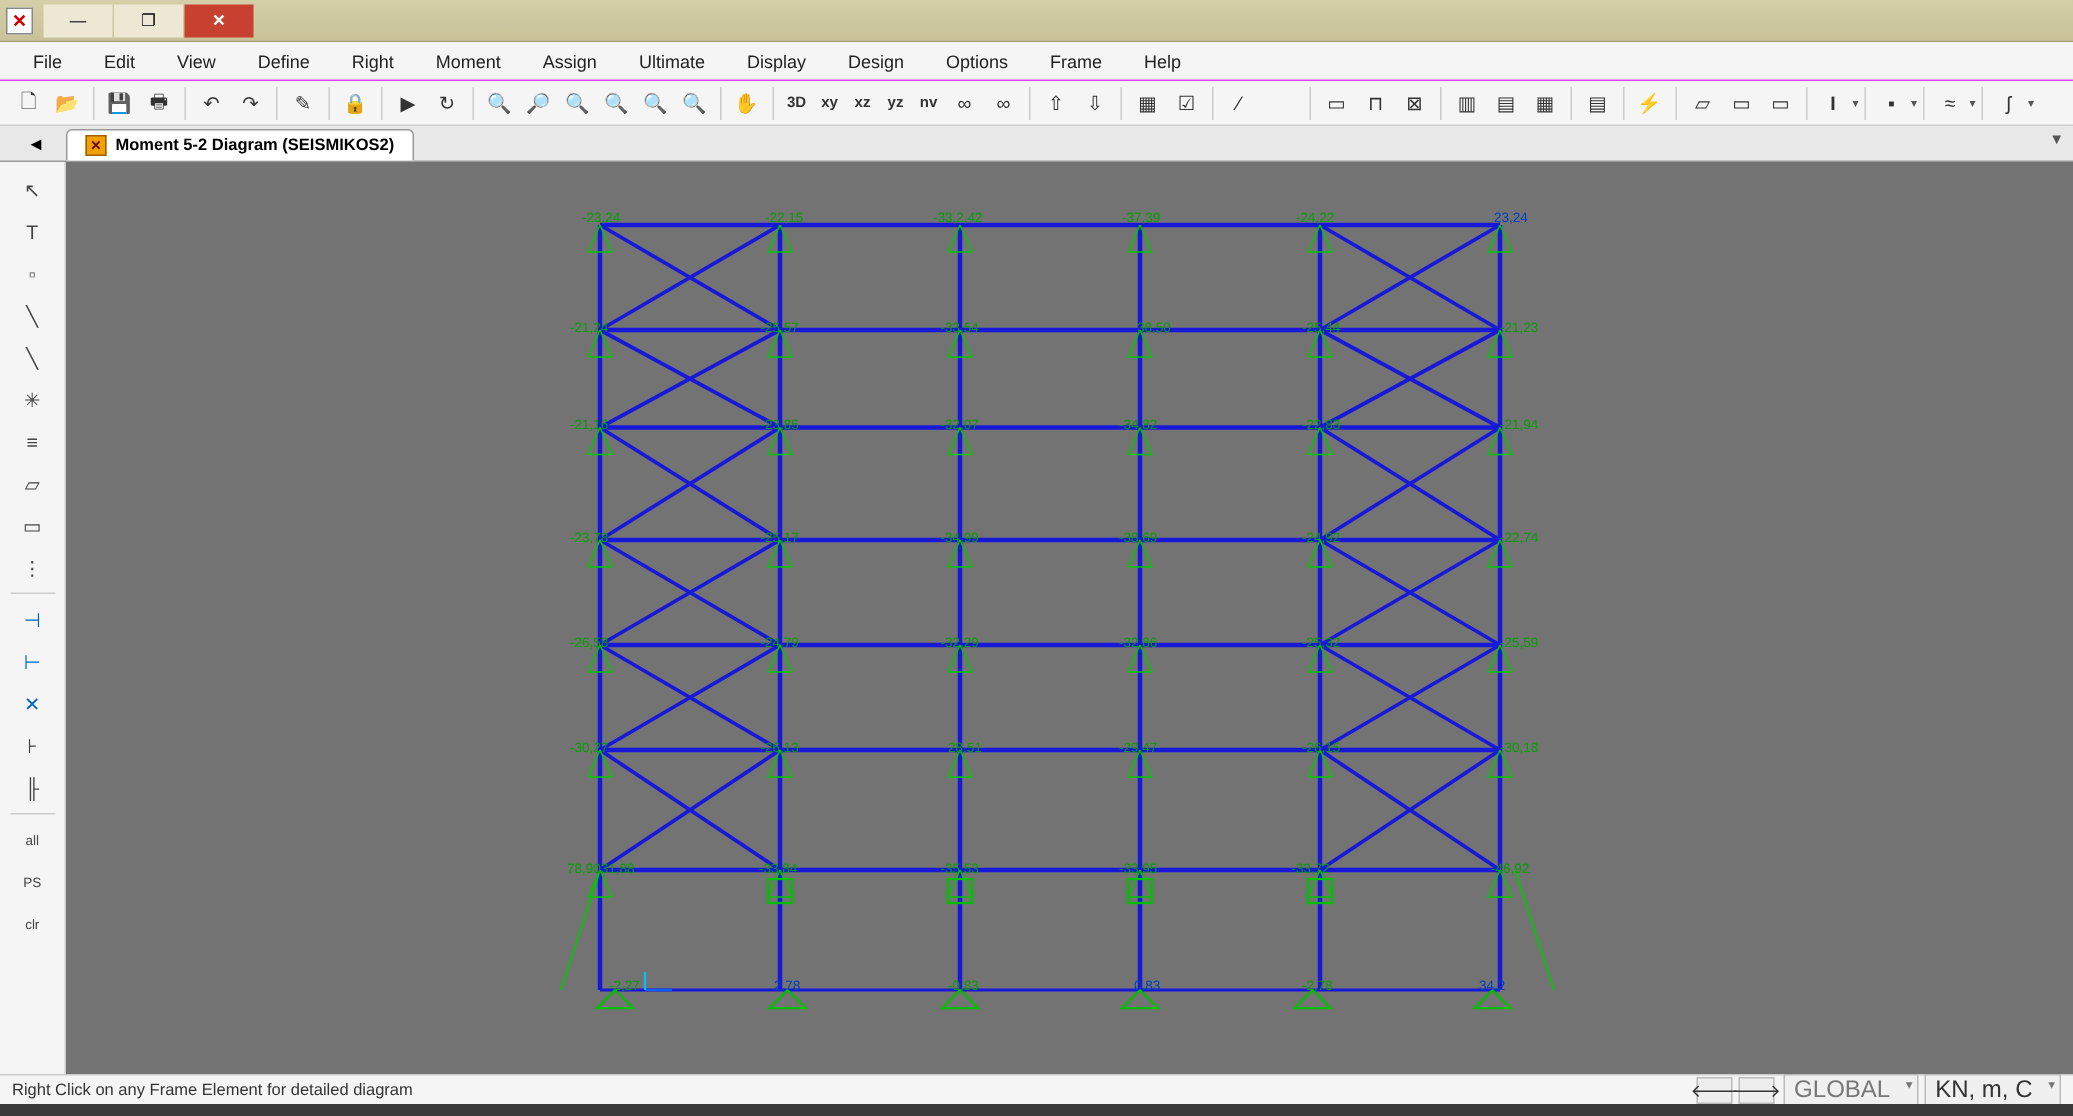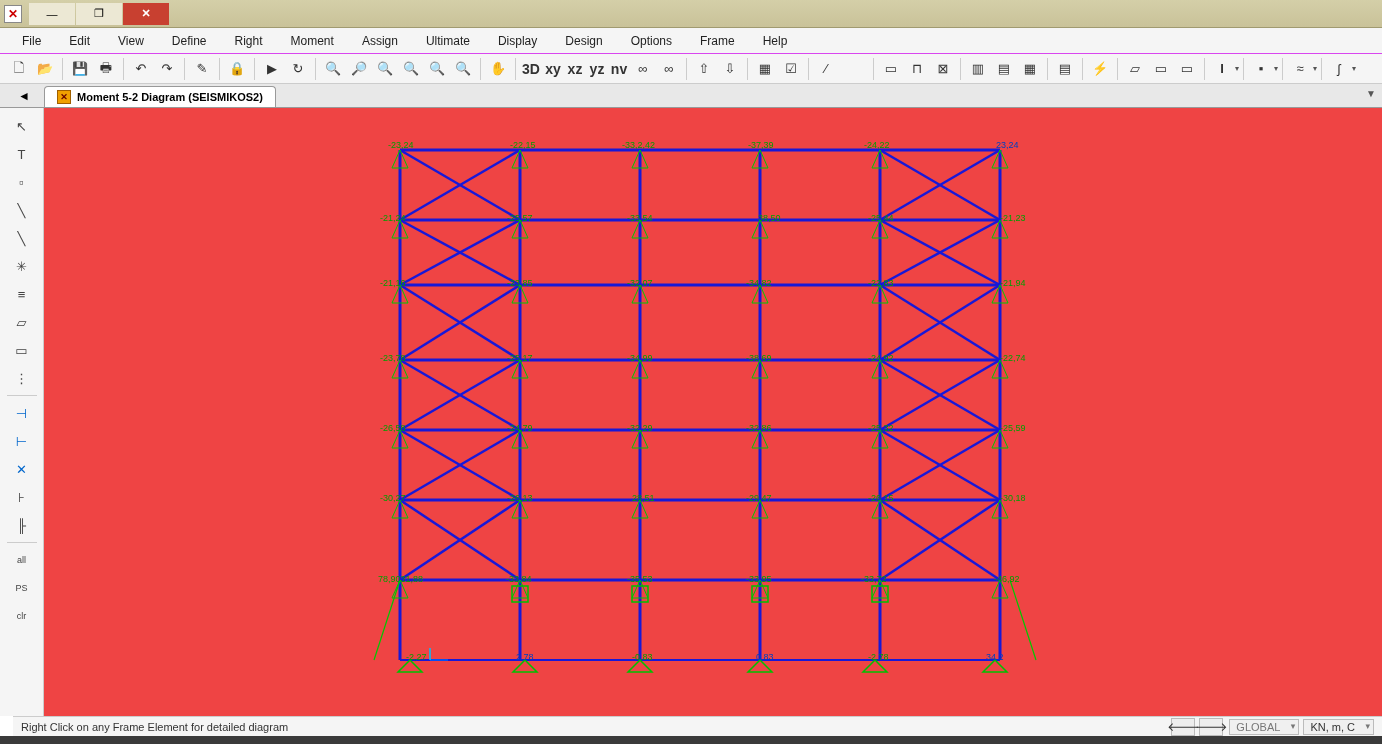--- a/index.html
+++ b/index.html
@@ -13,42 +13,42 @@
   .titlebar .win-btn { width: 46px; height: 22px; display:flex; align-items:center; justify-content:center; margin-left:1px; font-size: 11px; }
   .titlebar .win-btn.min { background: #ece8d4; }
   .titlebar .win-btn.max { background: #ece8d4; }
   .titlebar .win-btn.close { background: #c84030; color: #fff; font-weight:bold; }
   
   .menubar { height: 26px; background: #f5f5f5; display: flex; align-items: center; padding: 0 10px; gap: 4px; border-bottom: 1px solid #d946ef; }
   .menubar .menu-item { padding: 4px 12px; font-size: 12px; color: #222; cursor: default; }
   
   .toolbar { height: 30px; background: #f5f5f5; display: flex; align-items: center; padding: 0 6px; border-bottom: 1px solid #ccc; }
   .toolbar .tb-btn { width: 24px; height: 24px; display:flex; align-items:center; justify-content:center; margin: 0 1px; font-size: 13px; color:#333; cursor:default; border: 1px solid transparent; }
-  .toolbar .tb-btn.txt { font-size: 14px; font-weight: bold; width: 20px; }
+  .toolbar .tb-btn.txt { font-size: 10px; font-weight: bold; width: 20px; }
   .toolbar .sep { width: 1px; height: 22px; background: #ccc; margin: 0 4px; }
   
   .tabstrip { height: 24px; background: #e8e8e8; display: flex; align-items: flex-end; padding-left: 44px; border-bottom: 1px solid #999; position: relative; }
   .tabstrip .left-icon { position:absolute; left: 10px; top: 2px; width: 28px; height:20px; display:flex; align-items:center; justify-content:center;}
   .tab { background: #fff; border: 1px solid #999; border-bottom: none; border-radius: 4px 4px 0 0; padding: 3px 12px; font-size: 11px; font-weight: bold; color: #000; display:flex; align-items:center; gap:6px; }
   .tab .tab-icon { width:14px; height:14px; background:#f0a000; border:1px solid #a06000; display:flex; align-items:center; justify-content:center; font-size:9px; color:#600; font-weight:bold;}
   
   .workarea { position: absolute; top: 108px; left: 0; right: 0; bottom: 28px; background:#fff; }
   
   .side-toolbar { position:absolute; left:0; top:0; width: 44px; height:100%; background:#f5f5f5; border-right:1px solid #ccc; display:flex; flex-direction:column; align-items:center; padding-top:4px; }
   .side-toolbar .sb-btn { width: 26px; height: 26px; display:flex; align-items:center; justify-content:center; margin: 1px 0; font-size: 13px; color:#444; border:1px solid transparent; }
   .side-toolbar .hr { width: 30px; height:1px; background:#ccc; margin:3px 0; }
   .side-toolbar .sb-btn.txt { font-size:9px; }
   
-  .canvas { position:absolute; left:44px; right:0; top:0; bottom:0; background:#ef4444; overflow:hidden; }
+  .canvas { position:absolute; left:44px; right:0; top:0; bottom:0; background:#737373; overflow:hidden; }
   .canvas svg { width:100%; height:100%; }
   
-  .statusbar { position:absolute; left:13px; right:0; bottom:8px; height:20px; background:#f5f5f5; border-top:1px solid #ccc; display:flex; align-items:center; padding: 0 8px; font-size:11px; color:#333; }
+  .statusbar { position:absolute; left:0; right:0; bottom:8px; height:20px; background:#f5f5f5; border-top:1px solid #ccc; display:flex; align-items:center; padding: 0 8px; font-size:11px; color:#333; }
   .statusbar .spacer { flex:1; }
   .statusbar .nav-btn { width:24px; height:18px; border:1px solid #bbb; background:#eee; display:flex; align-items:center; justify-content:center; margin:0 2px; font-size:12px; }
-  .statusbar .combo { border:1px solid #bbb; background:#f0f0f0; padding:1px 18px 1px 6px; margin-left:4px; font-size:11px; color:#777; position:relative; }
+  .statusbar .combo { border:1px solid #bbb; background:#f0f0f0; padding:1px 18px 1px 6px; margin-left:4px; font-size:16px; color:#777; position:relative; }
   .statusbar .combo::after { content:"▾"; position:absolute; right:3px; top:1px; font-size:9px; color:#777; }
   .statusbar .combo.dark { color:#333; }
   
   .tabstrip .drop { position:absolute; right:6px; top:4px; font-size:10px; color:#555; }
   
   .bottom-strip { position:absolute; left:0; right:0; bottom:0; height:8px; background:#3a3a3a; }
   
   .moment-label { font: 9px Arial; fill:#00a000; }
   .moment-label.blue { fill:#0040c0; }
 </style>

